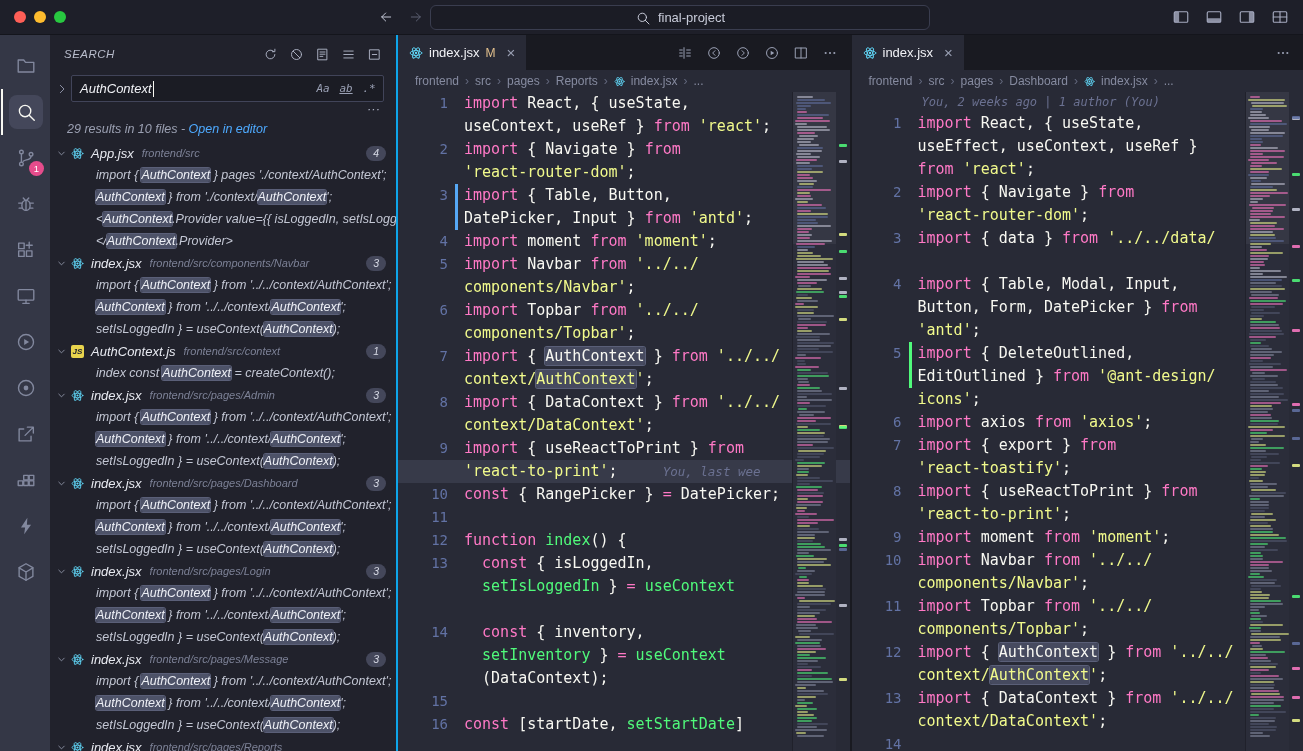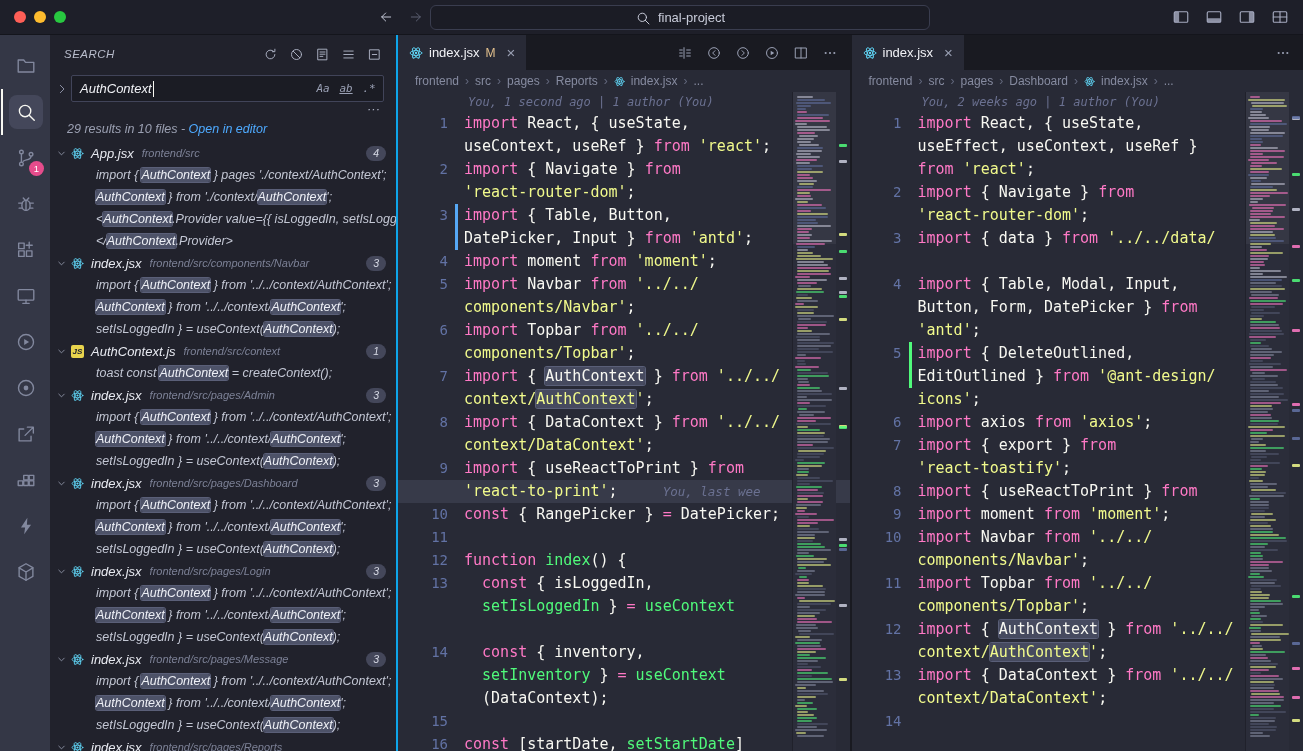--- a/index.html
+++ b/index.html
@@ -377,21 +377,21 @@
                 <path d="M7 9.5l5 5 5-5"></path>
               </svg>
             </span>
             <span class="file-icon">
               <span class="jsbox">JS</span>
             </span>
             <span class="file-name">AuthContext.js</span>
             <span class="file-path">frontend/src/context</span>
             <span class="badge">1</span>
           </div>
-          <div class="match-row"><span>toast const </span><span class="mhl">AuthContext</span><span> = createContext();</span></div>
+          <div class="match-row"><span>index const </span><span class="mhl">AuthContext</span><span> = createContext();</span></div>
           <div class="file-row">
             <span class="tree-chev">
               <svg width="13" height="13" viewBox="0 0 24 24" fill="none" stroke="currentColor" stroke-width="1.5" stroke-linecap="round" stroke-linejoin="round">
                 <path d="M7 9.5l5 5 5-5"></path>
               </svg>
             </span>
             <span class="file-icon">
               <svg width="13" height="13" viewBox="0 0 24 24" fill="none" stroke="currentColor" stroke-width="1.5" stroke-linecap="round" stroke-linejoin="round">
                 <circle cx="12" cy="12" r="2" fill="currentColor" stroke="none"></circle>
                 <ellipse cx="12" cy="12" rx="10" ry="4.2"></ellipse>
@@ -559,21 +559,20 @@
                 <ellipse cx="12" cy="12" rx="10" ry="4.2"></ellipse>
                 <ellipse cx="12" cy="12" rx="10" ry="4.2" transform="rotate(60 12 12)"></ellipse>
                 <ellipse cx="12" cy="12" rx="10" ry="4.2" transform="rotate(120 12 12)"></ellipse>
               </svg>
             </span>
             <span class="crumb">index.jsx</span>
             <span class="crumb-sep">›</span>
             <span class="crumb">...</span>
           </div>
           <div class="code-wrap">
-            <div class="blame-row">You, 1 second ago | 1 author (You)</div>
             <div class="crow">
               <span class="ln">1</span>
               <span class="gdeco"></span>
               <span class="ctext"><span class="tok-k">import </span><span class="tok-v">React, { useState,</span></span>
             </div>
             <div class="crow">
               <span class="ln"></span>
               <span class="gdeco"></span>
               <span class="ctext"><span class="tok-v">useContext, useRef } </span><span class="tok-k">from</span><span class="tok-s"> 'react'</span><span class="tok-v">;</span></span>
             </div>
@@ -1068,20 +1067,25 @@
               <span class="ln"></span>
               <span class="gdeco"></span>
               <span class="ctext"><span class="tok-s">'react-toastify'</span><span class="tok-v">;</span></span>
             </div>
             <div class="crow">
               <span class="ln">8</span>
               <span class="gdeco"></span>
               <span class="ctext"><span class="tok-k">import </span><span class="tok-v">{ useReactToPrint } </span><span class="tok-k">from</span></span>
             </div>
             <div class="crow">
+              <span class="ln"></span>
+              <span class="gdeco"></span>
+              <span class="ctext"><span class="tok-s">'react-to-print'</span><span class="tok-v">;</span></span>
+            </div>
+            <div class="crow">
               <span class="ln">9</span>
               <span class="gdeco"></span>
               <span class="ctext"><span class="tok-k">import </span><span class="tok-v">moment </span><span class="tok-k">from</span><span class="tok-s"> 'moment'</span><span class="tok-v">;</span></span>
             </div>
             <div class="crow">
               <span class="ln">10</span>
               <span class="gdeco"></span>
               <span class="ctext"><span class="tok-k">import </span><span class="tok-v">Navbar </span><span class="tok-k">from</span><span class="tok-s"> '../../</span></span>
             </div>
             <div class="crow">

